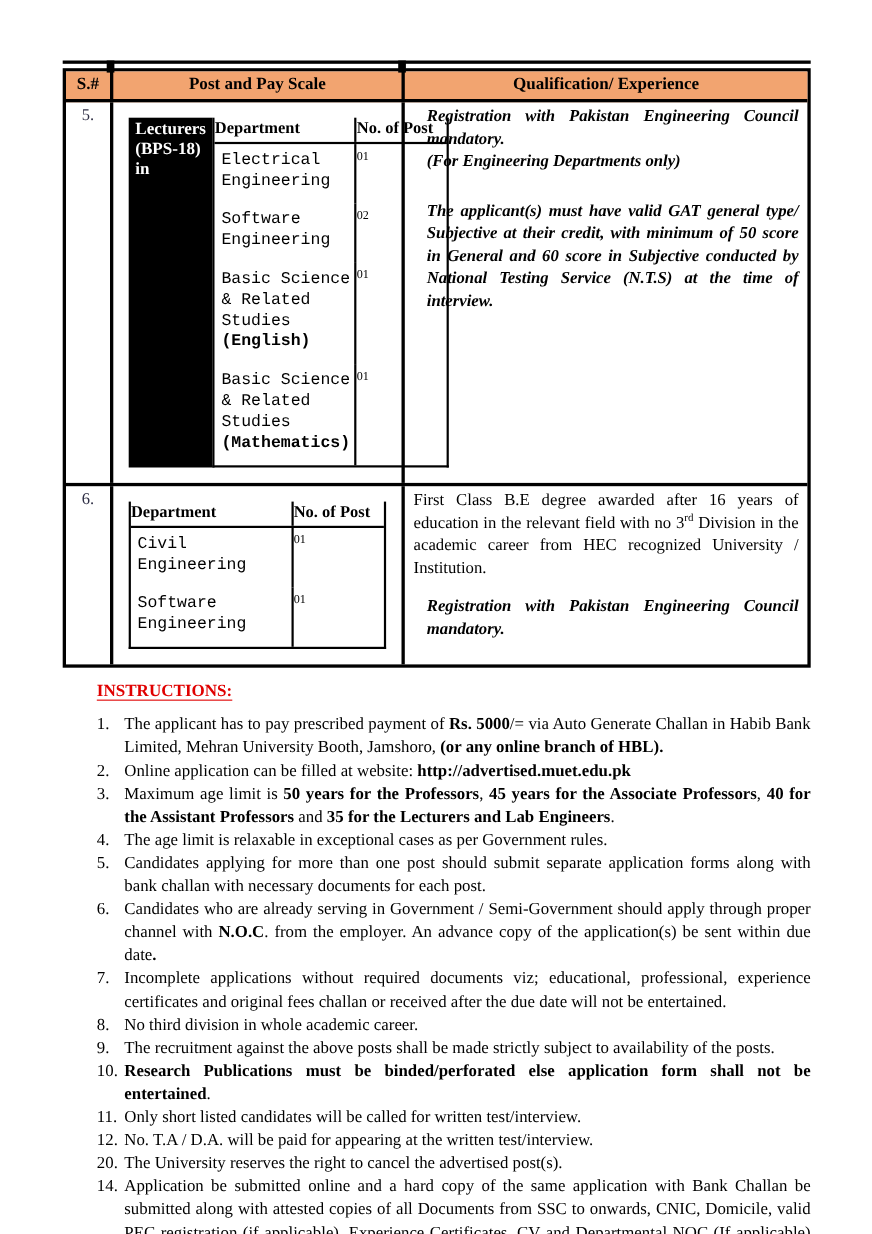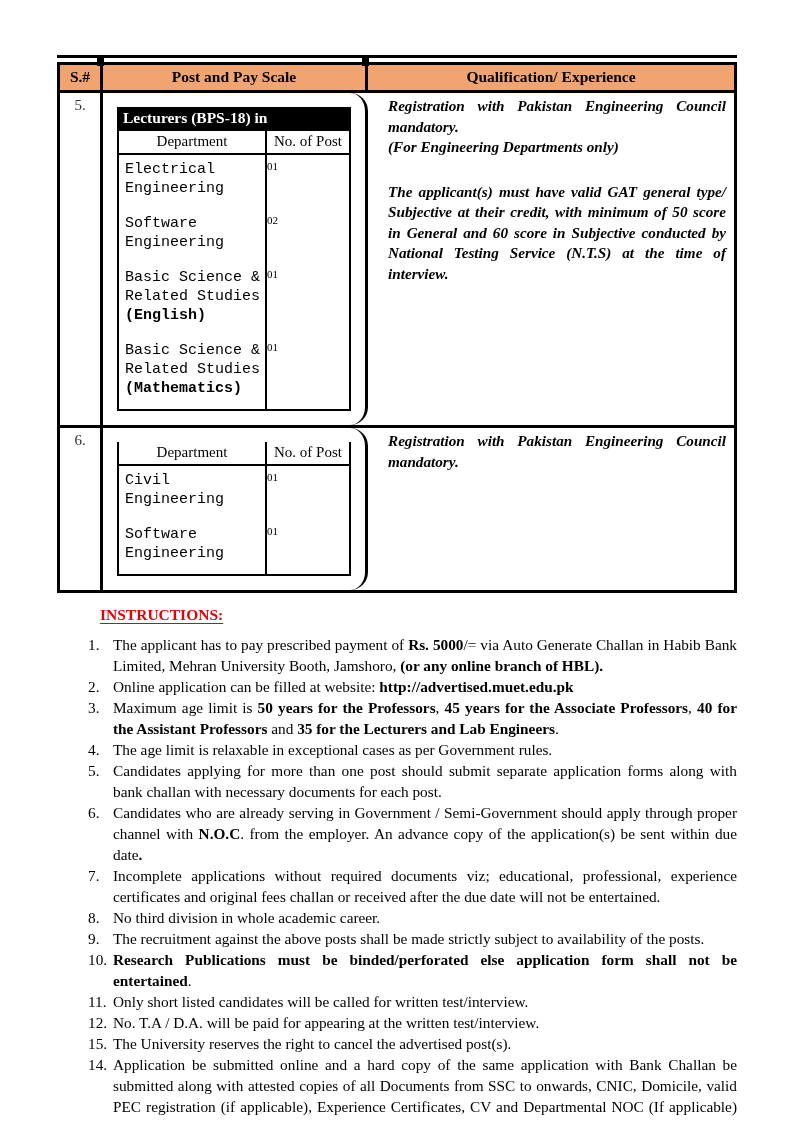--- a/index.html
+++ b/index.html
@@ -19,26 +19,26 @@
   
   .jobs-table { border:3px solid #000; }
   .t-row { display:grid; grid-template-columns:43px 265px 1fr; }
   .t-head { border-bottom:3px solid #000; font-weight:bold; text-align:center; font-size:15.5px; }
   .t-head > div { padding:3px 2px 4px; }
   .c-sn { border-right:3px solid #000; }
   .c-post { border-right:3px solid #000; }
   .row-6 { border-top:3px solid #000; }
 
   .td-sn { text-align:center; padding-top:4px; font-size:15px; color:#2f2f45; }
-  .td-post { padding:14px; display:flex; flex-direction:column;border-radius:18px; }
+  .td-post { padding:14px; display:flex; flex-direction:row; }
   .post-bar { background:#000; color:#fff; font-weight:bold; font-size:15.5px; padding:2px 6px 4px; }
   .inner { border:2px solid #000; border-top:none; flex:1; display:flex; flex-direction:column; }
   .irow { display:grid; grid-template-columns:1fr 82px; }
   .irow > .iname { border-right:2px solid #000; }
-  .ihead { border-bottom:2px solid #000; font-weight:normal; text-align:center; font-size:15px; }
+  .ihead { border-bottom:2px solid #000; font-weight:bold; font-size:15px; }
   .ihead > div { padding:2px 0 3px; }
   .ibody { display:flex; flex-direction:column; }
   .ibody .iname { padding:5px 4px 11px 6px; font-size:15px; line-height:19px;font-family:Liberation Mono, monospace; }
   .ibody .icount { text-align:left; font-weight:normal; font-size:11px; padding-top:5px; }
   .irow.filler { flex:1; }
 
   .td-qual { padding:3px 8px 4px; font-size:15.2px; line-height:20.5px; text-align:justify; }
   .qpara { margin:0 0 14px; }
   .qpara.bold-italic { font-weight:bold; font-style:italic;margin-left:12px; }
   .qpara.gap-top { margin-top:24px; }
@@ -146,28 +146,29 @@
                 </div>
               </div>
             <div class="irow filler">
               <div class="iname"></div>
                 <div></div>
             </div>
           </div>
         </div>
         <div class="td-qual">
 
+            <p class="qpara normal">First Class B.E degree awarded after 16 years of education in the relevant field with no 3<sup>rd</sup> Division in the academic career from HEC recognized University / Institution.</p>
 
             <p class="qpara bold-italic">Registration with Pakistan Engineering Council mandatory.</p>
           </div>
       </div>
     </div>
 
     <div class="instructions">
-      <h2 class="ins-heading" style="color: rgb(224, 0, 0); margin-left: 12px;">INSTRUCTIONS:</h2>
+      <h2 class="ins-heading" style="color: rgb(224, 0, 0);">INSTRUCTIONS:</h2>
       <div class="ins-list">
 
           <div class="ins-item">
             <span class="ins-num">1.</span>
             <span class="ins-text">The applicant has to pay prescribed payment of <b>Rs. 5000</b>/= via Auto Generate Challan in Habib Bank Limited, Mehran University Booth, Jamshoro, <b>(or any online branch of HBL).</b></span>
           </div>
 
           <div class="ins-item">
             <span class="ins-num">2.</span>
             <span class="ins-text">Online application can be filled at website: <b>http://advertised.muet.edu.pk</b></span>
@@ -217,21 +218,21 @@
             <span class="ins-num">11.</span>
             <span class="ins-text">Only short listed candidates will be called for written test/interview.</span>
           </div>
 
           <div class="ins-item">
             <span class="ins-num">12.</span>
             <span class="ins-text">No. T.A / D.A. will be paid for appearing at the written test/interview.</span>
           </div>
 
           <div class="ins-item">
-            <span class="ins-num">15.</span>
+            <span class="ins-num">20.</span>
             <span class="ins-text">The University reserves the right to cancel the advertised post(s).</span>
           </div>
 
           <div class="ins-item">
             <span class="ins-num">14.</span>
             <span class="ins-text">Application be submitted online and a hard copy of the same application with Bank Challan be submitted along with attested copies of all Documents from SSC to onwards, CNIC, Domicile, valid PEC registration (if applicable), Experience Certificates, CV and Departmental NOC (If applicable) to the Director of Human Resource of Mehran University of Engineering &amp; Technology, Jamshoro on or before <b><span class="u">27-02-2026</span></b> during office hours.</span>
           </div>
         </div>
     </div>
 

